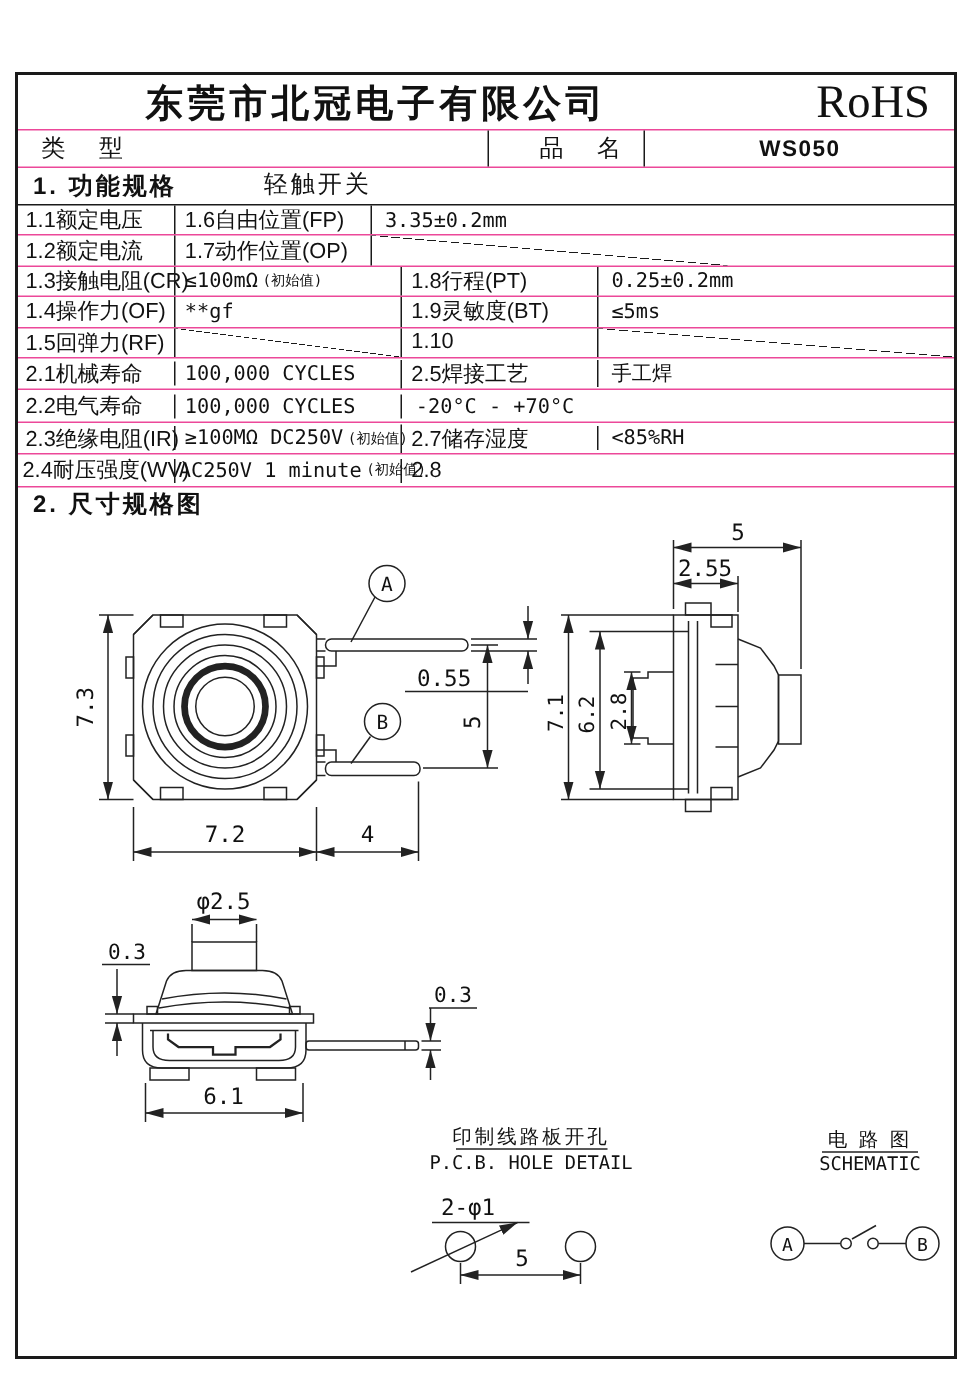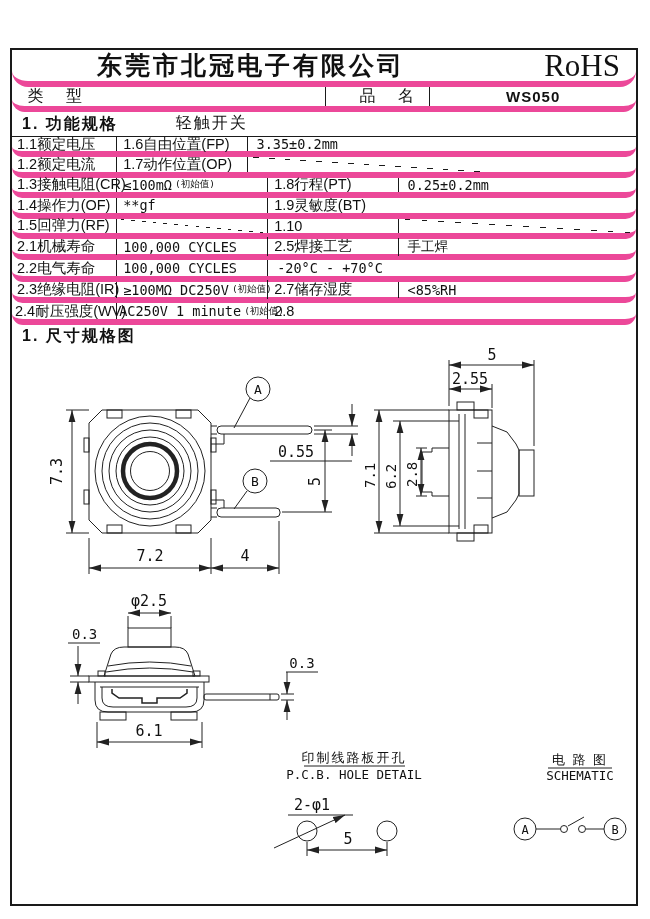--- a/index.html
+++ b/index.html
@@ -1,20 +1,20 @@
 <!DOCTYPE html>
 <html><head>
 <meta charset="utf-8">
 <style>
   * { margin:0; padding:0; box-sizing:border-box; }
   body { width:650px; height:919px; background:#ffffff; position:relative;
          font-family:"Liberation Sans","DejaVu Sans",sans-serif; color:#111; }
   .frame { position:absolute; left:10px; top:48px; width:628px; height:858px;
            border:2px solid #1a1a1a; background:#fff; }
-  .row { display:flex; border-bottom:6px solid #ec4899;border-radius:16px; }
+  .row { display:flex; border-bottom:1px solid #ec4899; }
   .cell { display:flex; align-items:center; overflow:visible; white-space:nowrap; }
   .cell + .cell { border-left:1px solid #1a1a1a; }
 
   .company-row { height:37px; }
   .company { width:67%; justify-content:center; font-size:25px; font-weight:bold;
              letter-spacing:3px; padding-left:60px; }
   .rohs { width:33%; justify-content:flex-end; padding-right:16px;
           font-family:"Liberation Serif","DejaVu Serif",serif; font-size:31px; }
 
   .type-row { height:25px; font-size:16px; }
@@ -85,20 +85,21 @@
         </div>
       <div class="cell c3">1.8行程(PT)</div>
       <div class="cell c4">0.25±0.2mm</div>
     </div>
     <div class="row">
       <div class="cell c1">1.4操作力(OF)</div>
       <div class="cell c2">
           <span>**gf</span>
         </div>
       <div class="cell c3">1.9灵敏度(BT)</div>
+      <div class="cell c4">≤5ms</div>
     </div>
     <div class="row">
       <div class="cell c1">1.5回弹力(RF)</div>
       <div class="cell c2 diag">
           <span></span>
         </div>
       <div class="cell c3">1.10</div>
       <div class="cell c4 diag"></div>
     </div>
   </div>
@@ -133,21 +134,21 @@
       <div class="cell c1" style="padding-left:3px">2.4耐压强度(WV)</div>
       <div class="cell c2" style="padding-left:2px">
           <span>AC250V 1 minute</span>
           <span class="note">(初始值)</span>
         </div>
       <div class="cell c3">2.8</div>
       <div class="cell c4 diag"></div>
     </div>
   </div>
 
-  <div class="sec-title s3">1.  尺寸规格图</div>
+  <div class="sec-title s3">2.  尺寸规格图</div>
 
   <div class="drawing-area">
     <svg width="628" height="536" viewBox="0 0 628 536">
       <defs>
         <marker id="ar" viewBox="0 0 12 8" refX="12" refY="4" markerWidth="12" markerHeight="8" markerUnits="userSpaceOnUse" orient="auto-start-reverse">
           <path d="M12,4 L0,0.6 L0,7.4 Z" fill="#222"></path>
         </marker>
       </defs>
 
       <g>

